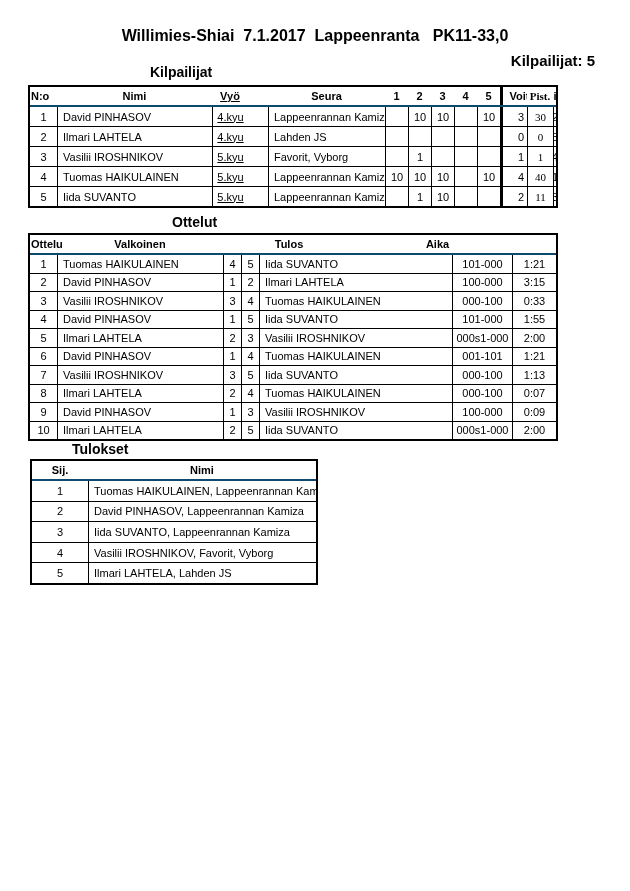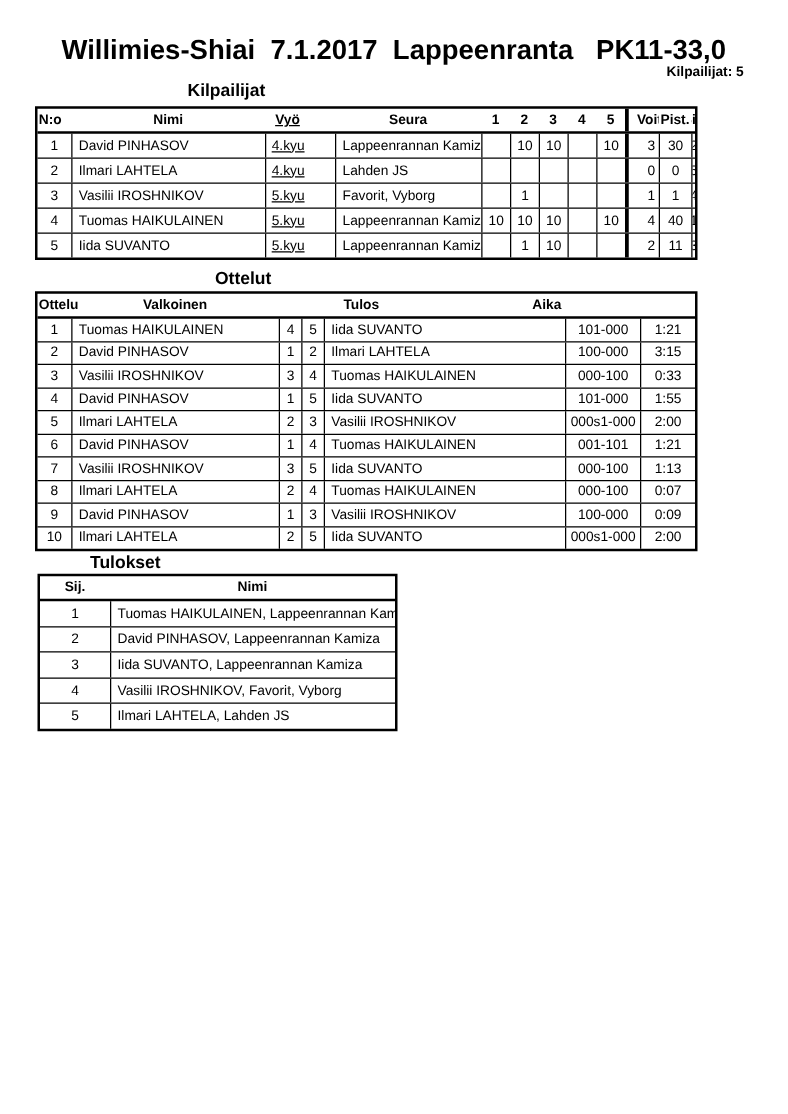--- a/index.html
+++ b/index.html
@@ -1,42 +1,42 @@
 <!DOCTYPE html>
 <html><head>
 <meta charset="utf-8">
 <style>
   html,body{margin:0;padding:0;background:#fff;}
   .page{position:relative;width:630px;height:891px;background:#ffffff;
         font-family:"Liberation Sans","DejaVu Sans",sans-serif;color:#000;overflow:hidden;}
   .title{position:absolute;top:27px;left:0;width:630px;text-align:center;
-         font-size:22px;font-weight:bold;white-space:pre;}
-  .count{position:absolute;top:52px;right:35px;font-size:11px;font-weight:bold;}
+         font-size:16px;font-weight:bold;white-space:pre;}
+  .count{position:absolute;top:52px;right:35px;font-size:15px;font-weight:bold;}
   .sec{position:absolute;width:200px;text-align:left;font-size:14px;font-weight:bold;}
   .sec.k{top:64px;left:150px;}
   .sec.o{top:214px;left:172px;}
   .sec.t{top:441px;left:72px;}
   .tbl{position:absolute;background:#fff;border:2px solid #000;box-sizing:border-box;}
   .t1{top:85px;left:28px;width:530px;}
   .t2{top:233px;left:28px;width:530px;}
   .t3{top:459px;left:30px;width:288px;}
-  .hrow{display:flex;align-items:center;border-bottom:2px solid #000000;font-weight:bold;height:18px;}
+  .hrow{display:flex;align-items:center;border-bottom:2px solid #0c4a6e;font-weight:bold;height:18px;}
   .brow{display:flex;align-items:center;height:19px;}
   .t2 .brow{height:17.5px;}
   .t3 .brow{height:19.6px;}
   .brow + .brow{border-top:1px solid #000;}
   .c{height:100%;display:flex;align-items:center;justify-content:center;
      box-sizing:border-box;overflow:hidden;white-space:nowrap;font-size:11px;}
   .hrow .c{font-weight:bold;}
   .brow .c + .c{border-left:1px solid #000;}
   .c.l{justify-content:flex-start;padding-left:5px;}
   .c.ov{overflow:visible;padding-left:1px;justify-content:flex-start;}
   .t1 .w-no{width:27px;}  .t1 .w-name{width:155px;} .t1 .w-belt{width:36px;text-decoration:underline;}
   .t1 .w-club{width:117px;margin-left:20px;} .t1 .w-r{width:23px;} .t1 .w-wins{width:27px;padding-left:12px;}
-  .t1 .w-pts{width:26px;} .t1 .w-plc{flex:1;}
+  .t1 .w-pts{width:26px;font-family:Liberation Serif, serif;} .t1 .w-plc{flex:1;}
   .t2 .w-no{width:27px;} .t2 .w-white{width:166px;} .t2 .w-wn{width:18px;}
   .t2 .w-bn{width:18px;} .t2 .w-blue{width:193px;} .t2 .w-res{width:60px;} .t2 .w-time{flex:1;}
   .t3 .w-plc{width:56px;} .t3 .w-name{flex:1;}
   .tbl .vdiv{border-left:3px solid #000 !important;}
 </style>
 </head>
 <body>
 
 <div class="page">
 

